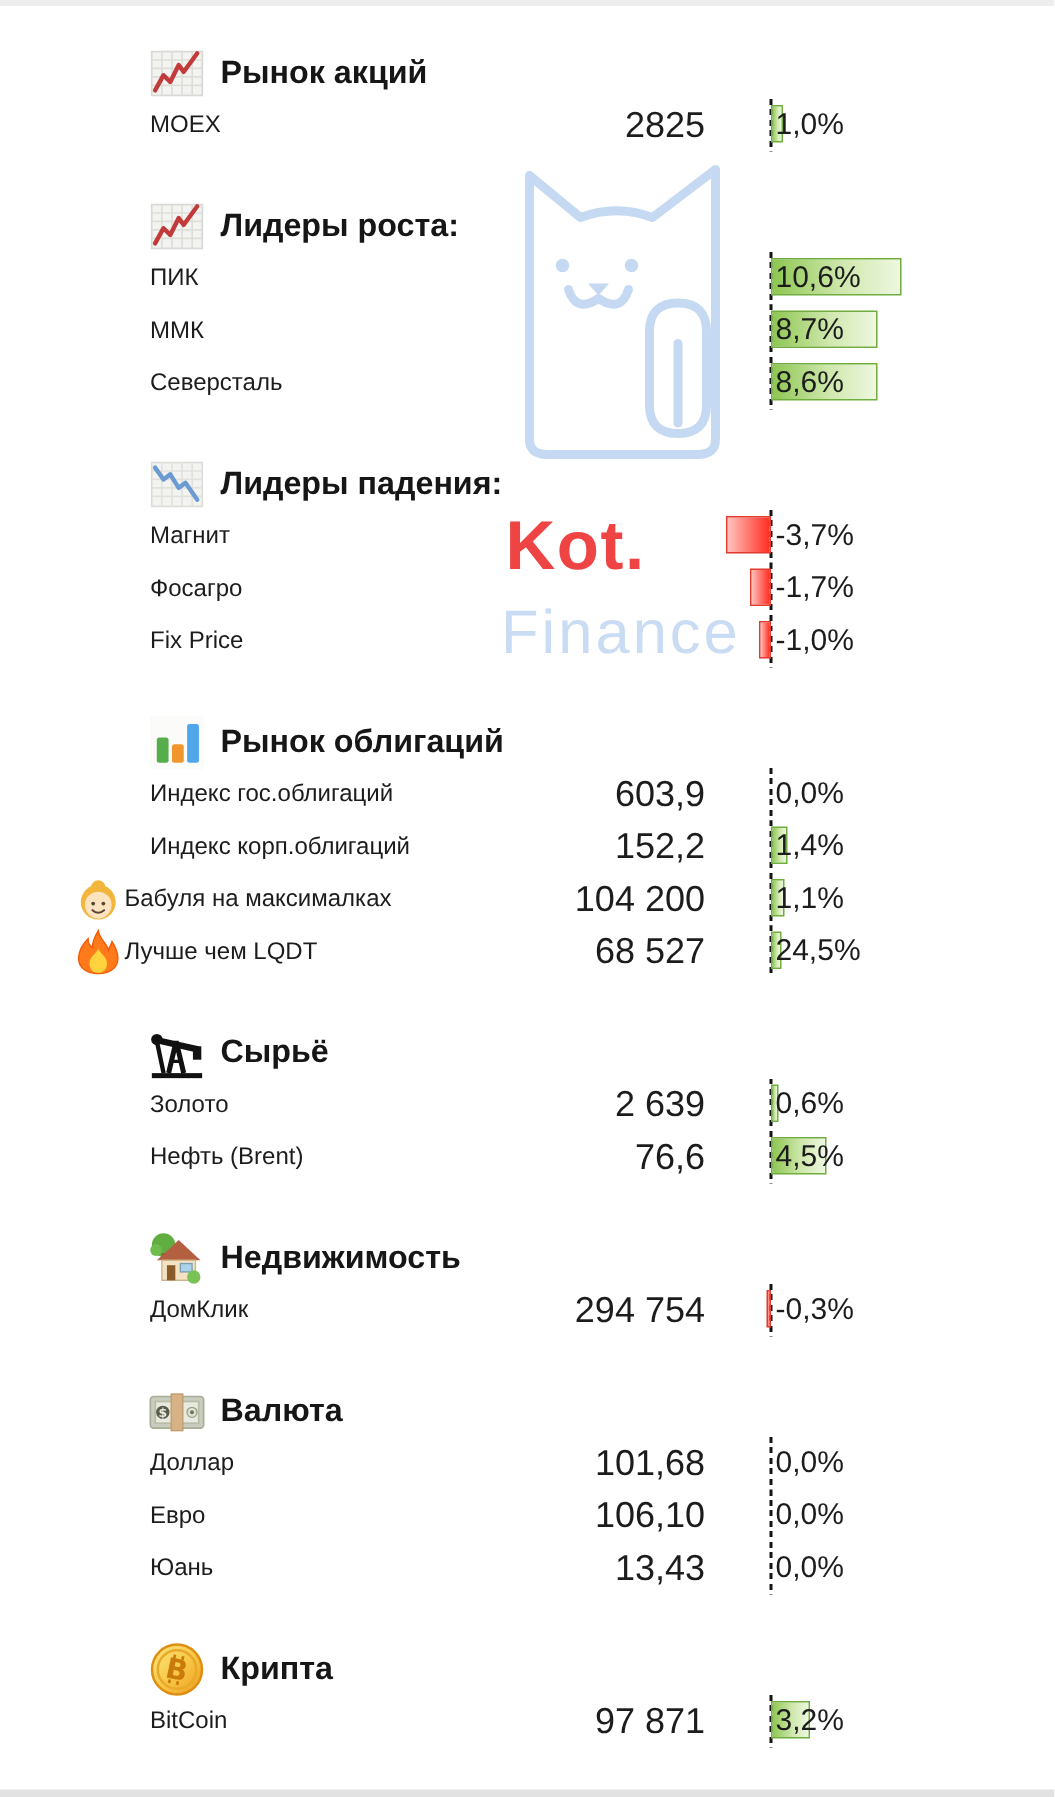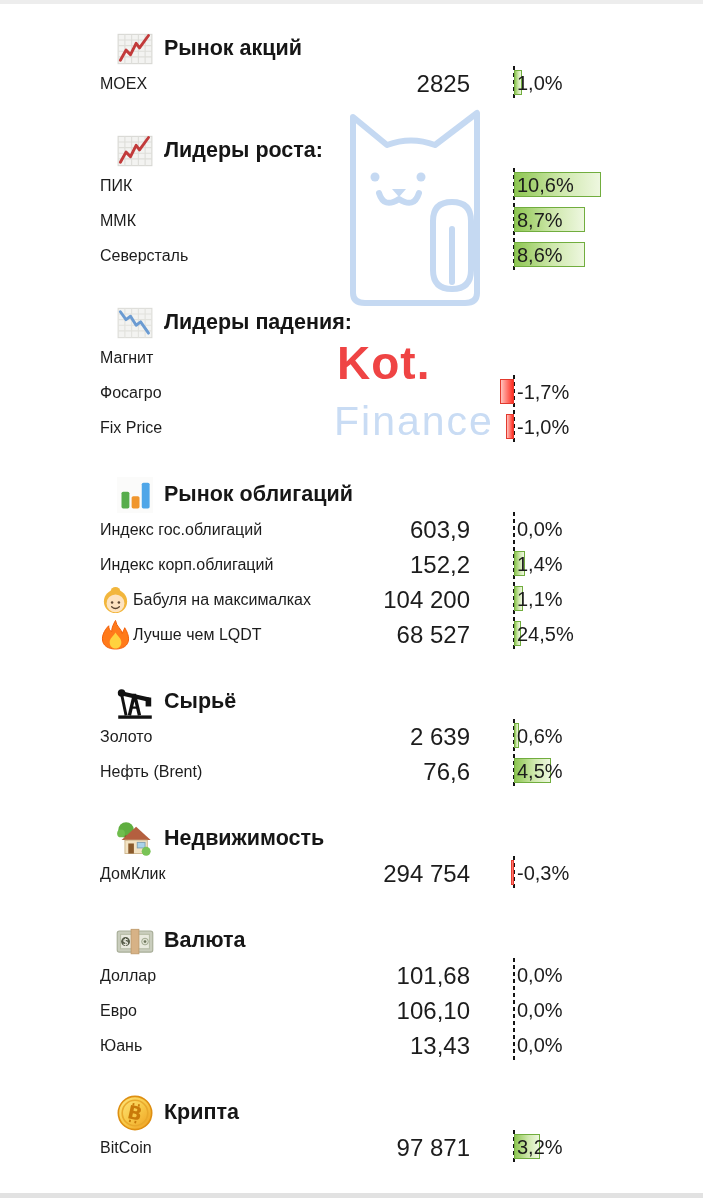--- a/index.html
+++ b/index.html
@@ -20,27 +20,27 @@
   }
   .wm-fin {
     position:absolute; left:334px; top:398px; font-size:41px; font-weight:normal;
     color:#c9dcf4; letter-spacing:2px;
   }
 
   #sections { position:relative; z-index:1; padding-top:31px; }
   section { margin-bottom:32px; }
   section:last-child { margin-bottom:0; }
 
-  .header-row { display:flex; align-items:center; height:35px; padding-left:98px;margin-left:17px; }
+  .header-row { display:flex; align-items:center; height:35px; padding-left:98px; }
   .header-icon { width:40px; display:flex; align-items:center; justify-content:center; flex:0 0 auto; }
   .header-title { font-weight:bold; font-size:21.5px; margin-left:9px; white-space:nowrap; color:#161616; }
 
   .row { display:flex; align-items:center; height:35px; position:relative; }
   .cell-label { flex:1 1 auto; padding-left:100px; font-size:16px; display:flex; align-items:center; white-space:nowrap; }
-  .cell-label.with-icon { padding-left:99px; }
+  .cell-label.with-icon { padding-left:49px; }
   .row-icon { width:32px; display:flex; align-items:center; justify-content:center; margin-right:2px; flex:0 0 auto; }
   .cell-value { width:130px; flex:0 0 auto; text-align:right; font-size:24px; white-space:nowrap; }
   .pct-cell { width:233px; flex:0 0 auto; position:relative; height:35px; }
   .zero-axis {
     position:absolute; left:43px; top:0; bottom:0; width:2px;
     background-image:repeating-linear-gradient(to bottom,#141414 0 4px, transparent 4px 7px);
   }
   .change-bar { position:absolute; top:4px; height:25px; box-sizing:border-box; }
   .change-bar.pos { left:44px; border:1px solid #71ad3e;
     background:linear-gradient(to right,#8ec652 0%, #cfe8ad 55%, #eef7e0 100%); }
@@ -146,20 +146,25 @@
             <polyline points="3,6 8,13 12,10 17,18 21,15 28,25" fill="none" stroke="#6b9bd2" stroke-width="2.6" stroke-linecap="round" stroke-linejoin="round"></polyline>
           </svg>
         </span>
         <span class="header-title">Лидеры падения:</span>
       </div>
       <div class="row">
         <div class="cell-label">
           <span>Магнит</span>
         </div>
         <div class="cell-value"></div>
+        <div class="pct-cell">
+          <div class="zero-axis"></div>
+          <div class="change-bar neg" style="width: 30px; left: 14px;"></div>
+          <div class="pct-text">-3,7%</div>
+        </div>
       </div>
       <div class="row">
         <div class="cell-label">
           <span>Фосагро</span>
         </div>
         <div class="cell-value"></div>
         <div class="pct-cell">
           <div class="zero-axis"></div>
           <div class="change-bar neg" style="width: 14px; left: 30px;"></div>
           <div class="pct-text">-1,7%</div>

